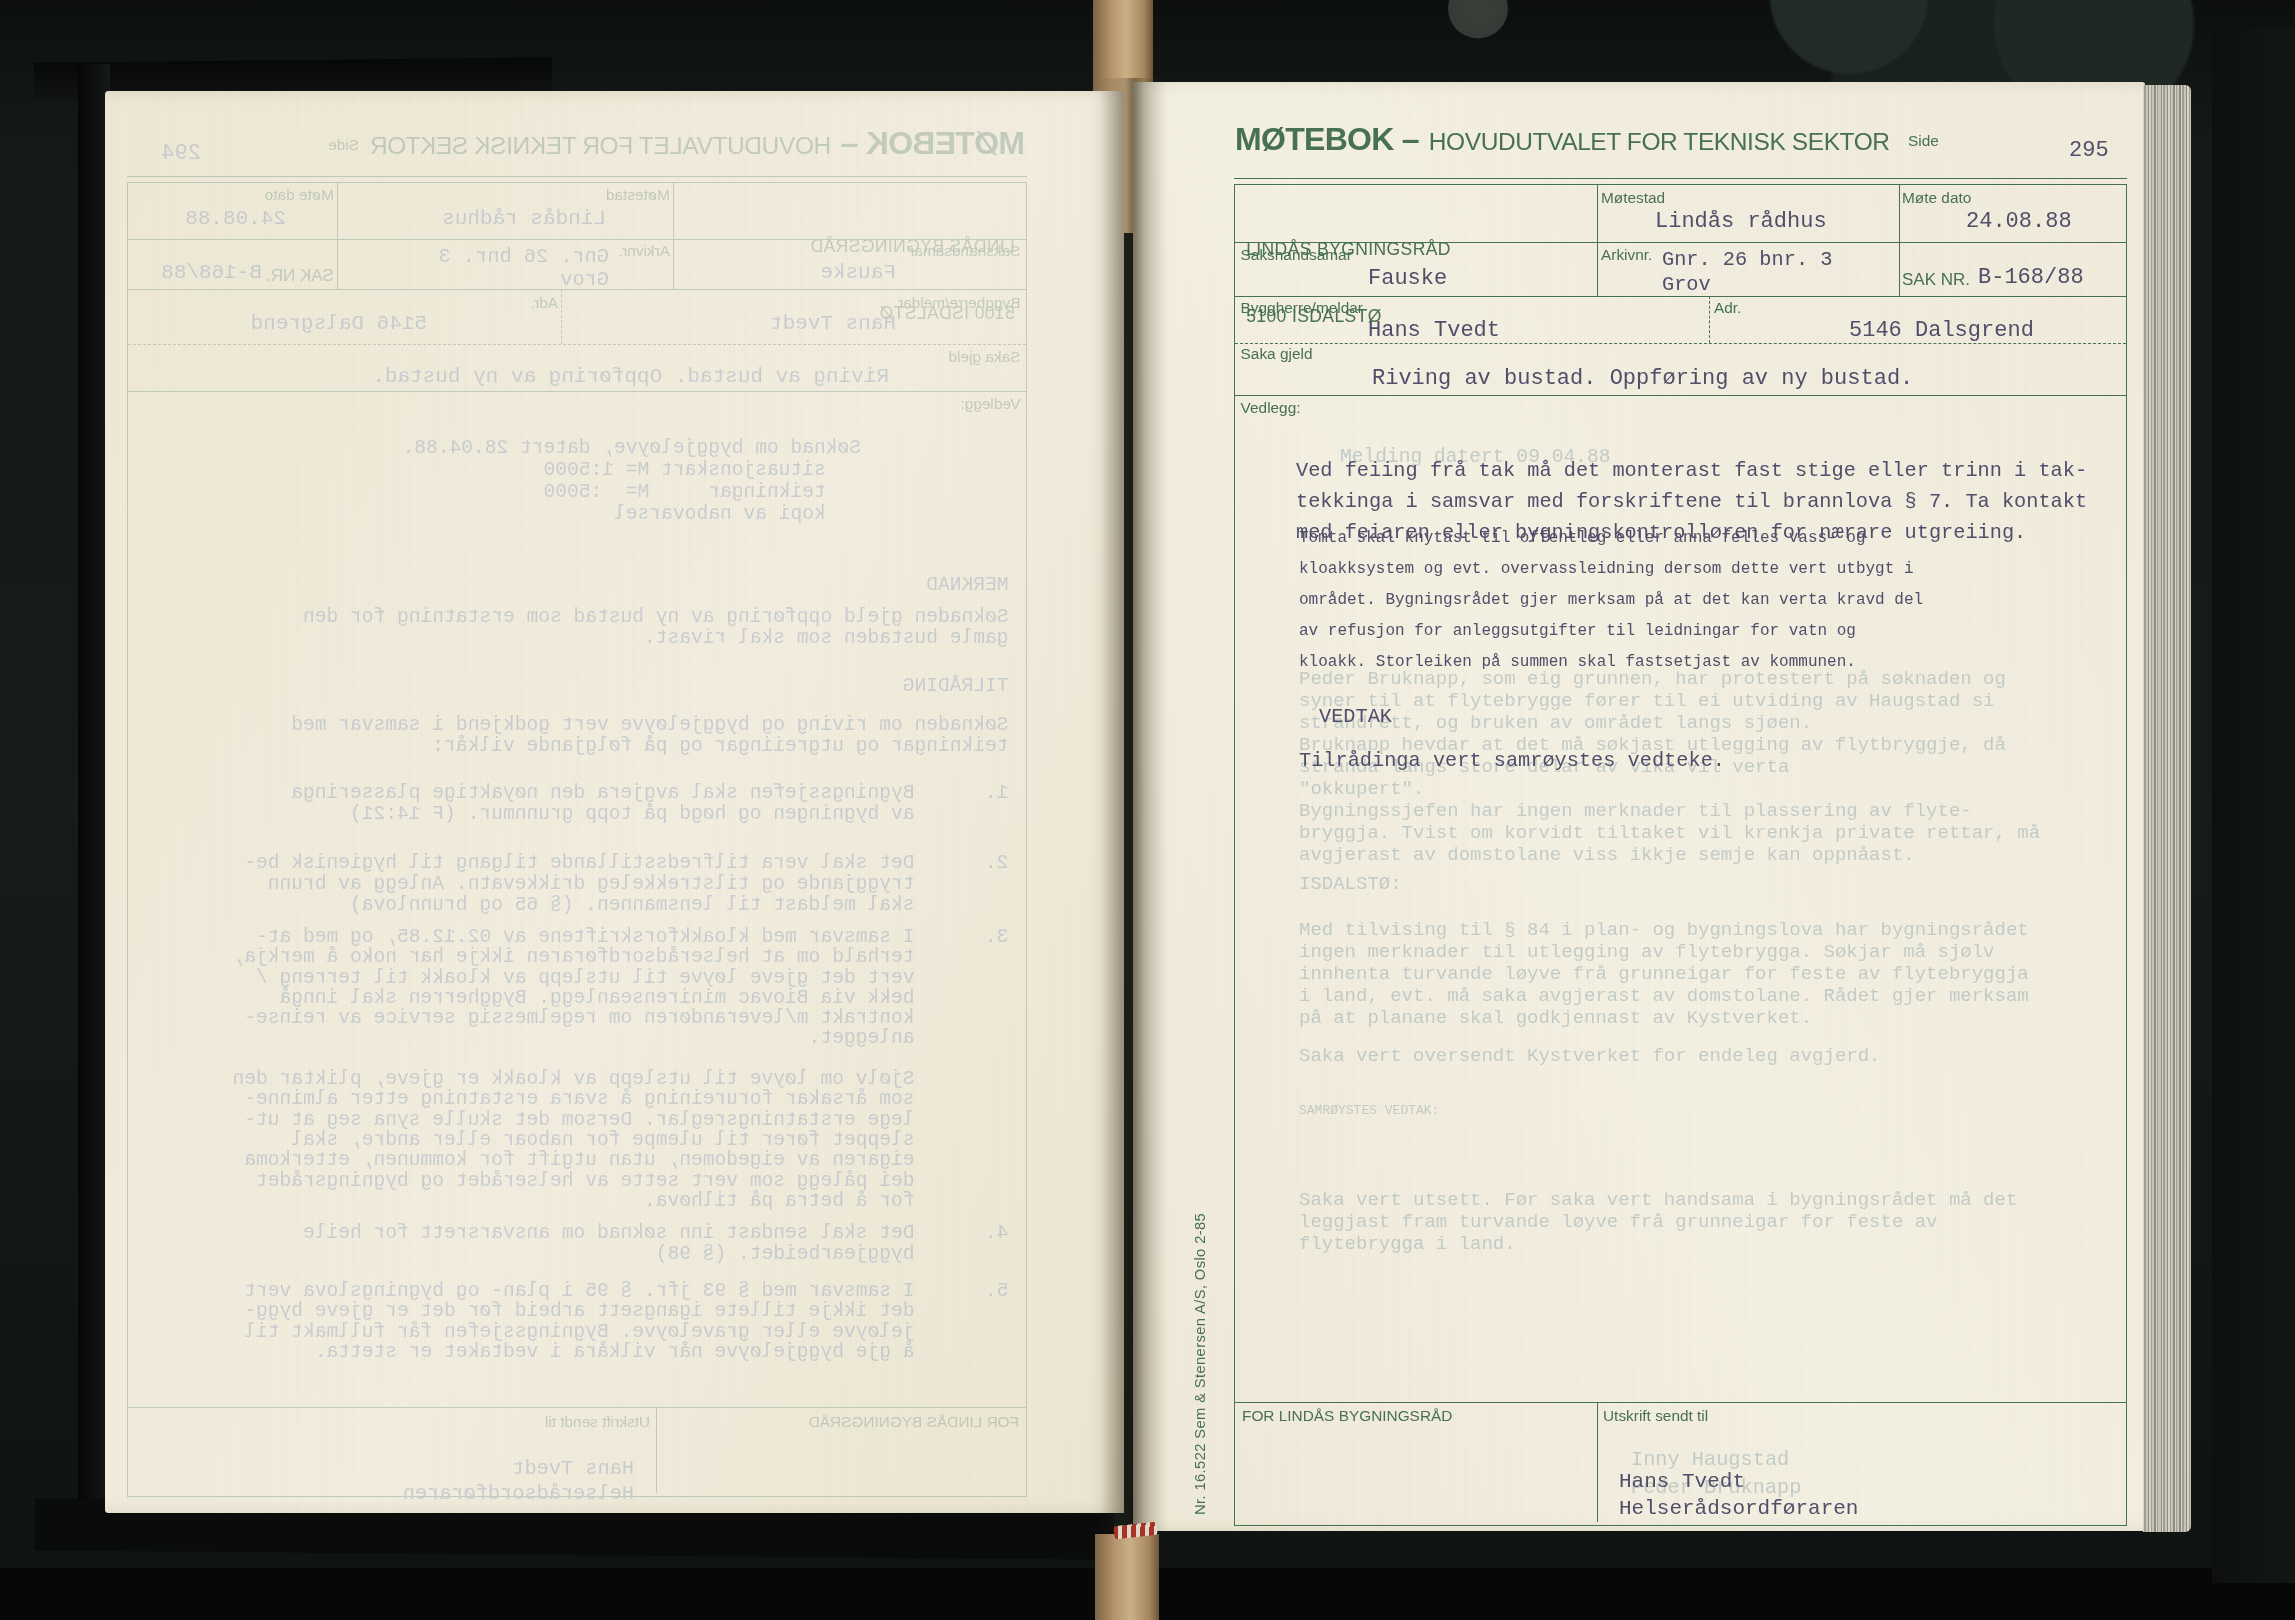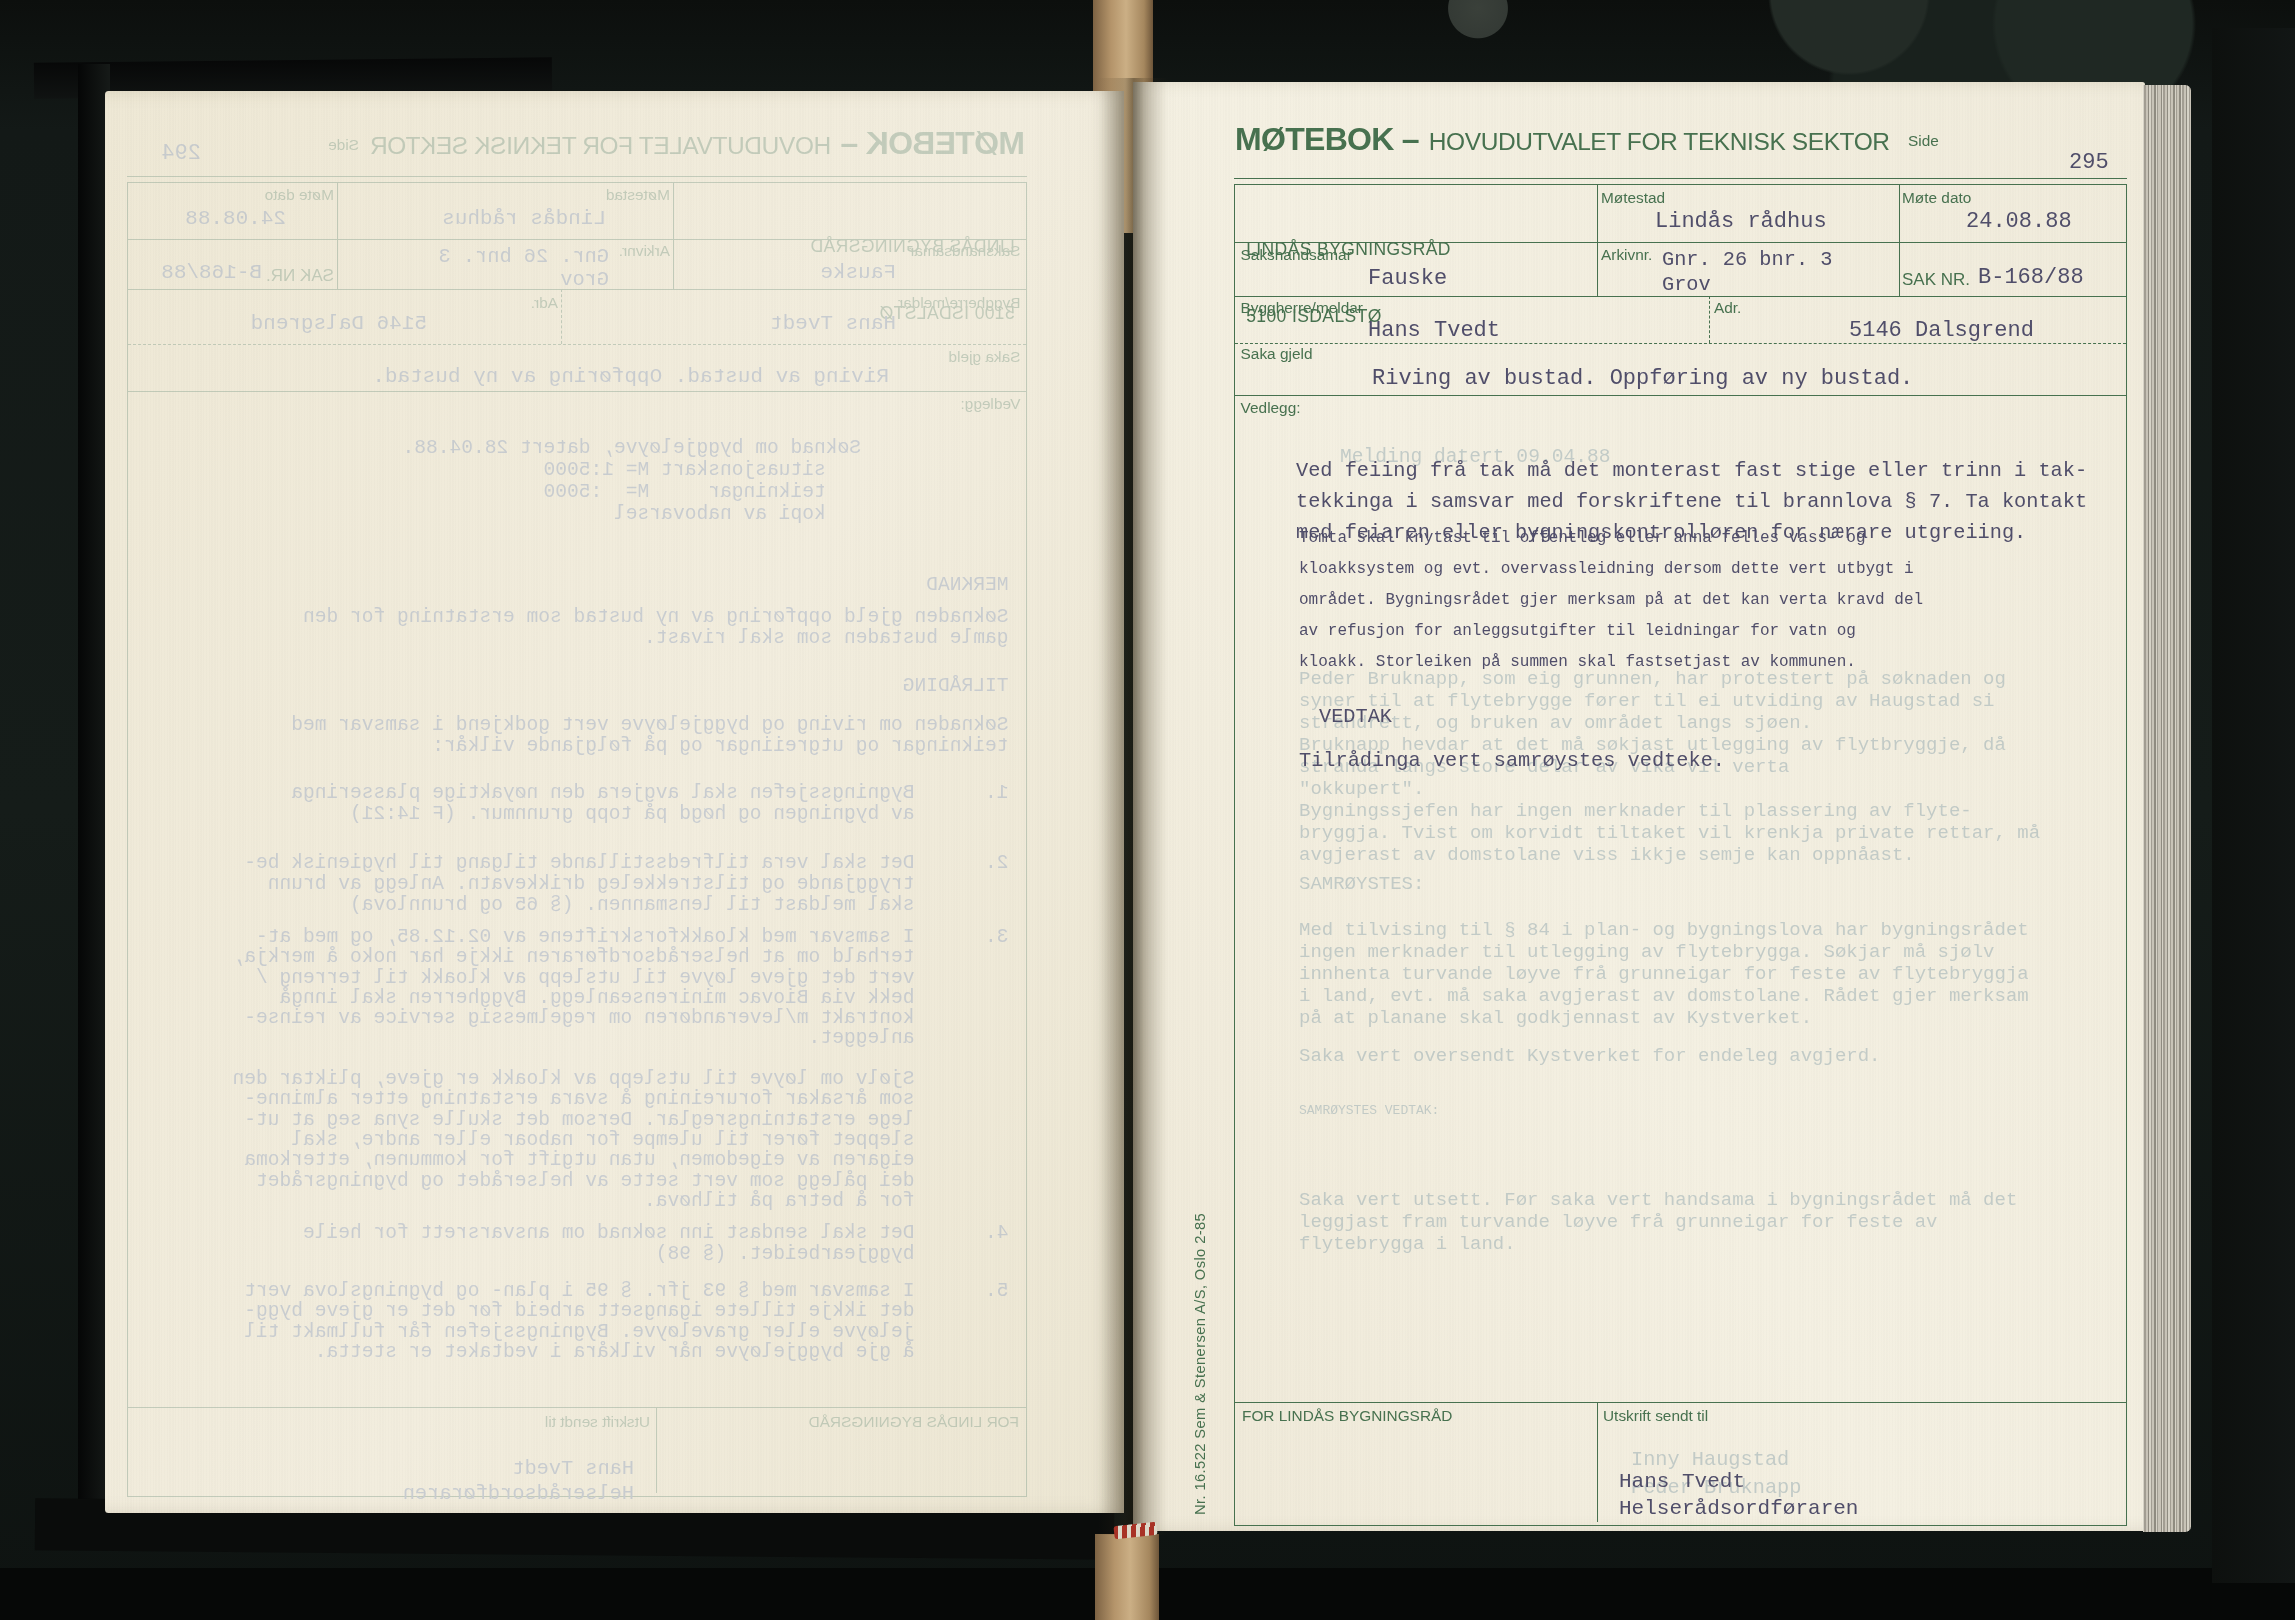--- a/index.html
+++ b/index.html
@@ -165,21 +165,21 @@
   </div>
 
   <div class="page page-right">
     <div class="pageinner">
 
       <div class="ftitle" style="left:102px;top:39px;">
         <span class="tb">MØTEBOK –</span>
         <span class="tr">HOVUDUTVALET FOR TEKNISK SEKTOR</span>
       </div>
       <div class="glabel" style="left:775px;top:50px;">Side</div>
-      <div class="typed" style="left:936px;top:56px;font-size:22px;margin-top:12px;">295</div>
+      <div class="typed" style="left:936px;top:56px;font-size:22px;">295</div>
 
       <div class="formtable" style="left:101px;top:102px;width:891px;height:1340px;">
         <div class="hline" style="top:57px;"></div>
         <div class="hline" style="top:111px;"></div>
         <div class="hline dashed" style="top:158px;"></div>
         <div class="hline" style="top:210px;"></div>
         <div class="hline" style="top:1217px;"></div>
         <div class="vline" style="left:362px;top:0;height:111px;"></div>
         <div class="vline" style="left:664px;top:0;height:111px;"></div>
         <div class="vline dashed" style="left:474px;top:111px;height:47px;"></div>
@@ -211,21 +211,21 @@
         <div class="ghost" style="left:105px;top:261px;font-size:19.6px;">Melding datert 09.04.88</div>
         <div class="ghost" style="left:64px;top:483px;font-size:19px;line-height:22px;">Peder Bruknapp, som eig grunnen, har protestert på søknaden og
 syner til at flytebrygge fører til ei utviding av Haugstad si
 strandrett, og bruken av området langs sjøen.
 Bruknapp hevdar at det må søkjast utlegging av flytbryggje, då
 stranda langs store delar av vika vil verta
 "okkupert".
 Bygningssjefen har ingen merknader til plassering av flyte-
 bryggja. Tvist om korvidt tiltaket vil krenkja private rettar, må
 avgjerast av domstolane viss ikkje semje kan oppnåast.</div>
-        <div class="ghost" style="left:64px;top:688px;font-size:19px;">SAMRØYSTES:</div>
+        <div class="ghost" style="left:64px;top:688px;font-size:19px;">ISDALSTØ:</div>
         <div class="ghost" style="left:64px;top:734px;font-size:19px;line-height:22px;">Med tilvising til § 84 i plan- og bygningslova har bygningsrådet
 ingen merknader til utlegging av flytebrygga. Søkjar må sjølv
 innhenta turvande løyve frå grunneigar for feste av flytebryggja
 i land, evt. må saka avgjerast av domstolane. Rådet gjer merksam
 på at planane skal godkjennast av Kystverket.</div>
         <div class="ghost" style="left:64px;top:860px;font-size:19px;">Saka vert oversendt Kystverket for endeleg avgjerd.</div>
         <div class="ghost" style="left:64px;top:918px;font-size:13px;">SAMRØYSTES VEDTAK:</div>
         <div class="ghost" style="left:64px;top:965px;font-size:19px;line-height:22px;margin-top:39px;">Saka vert utsett. Før saka vert handsama i bygningsrådet må det
 leggjast fram turvande løyve frå grunneigar for feste av
 flytebrygga i land.</div>

